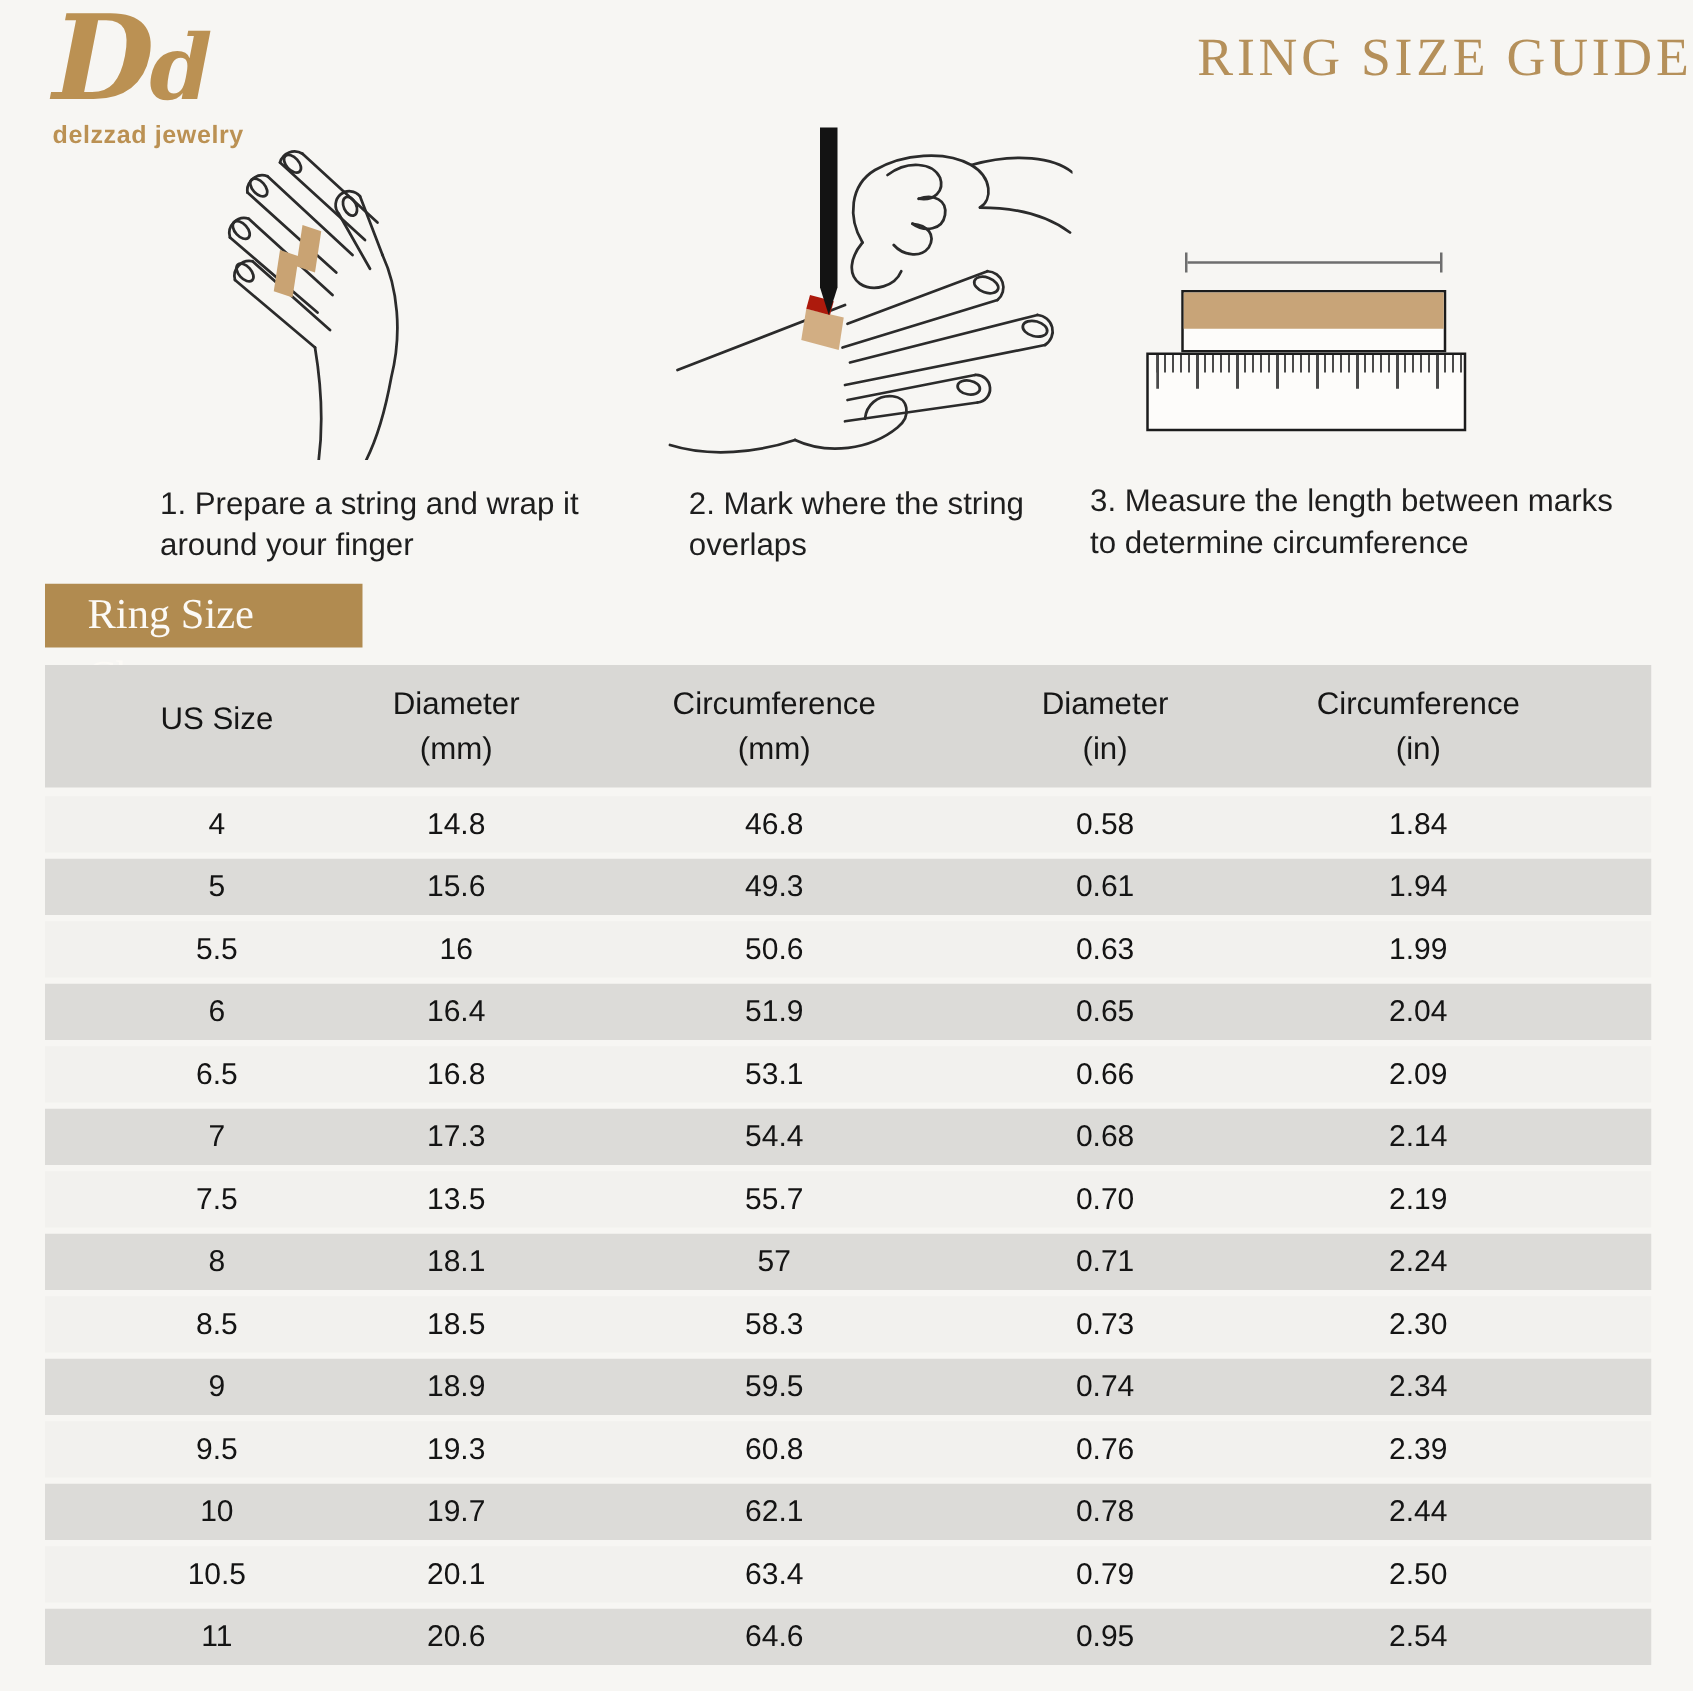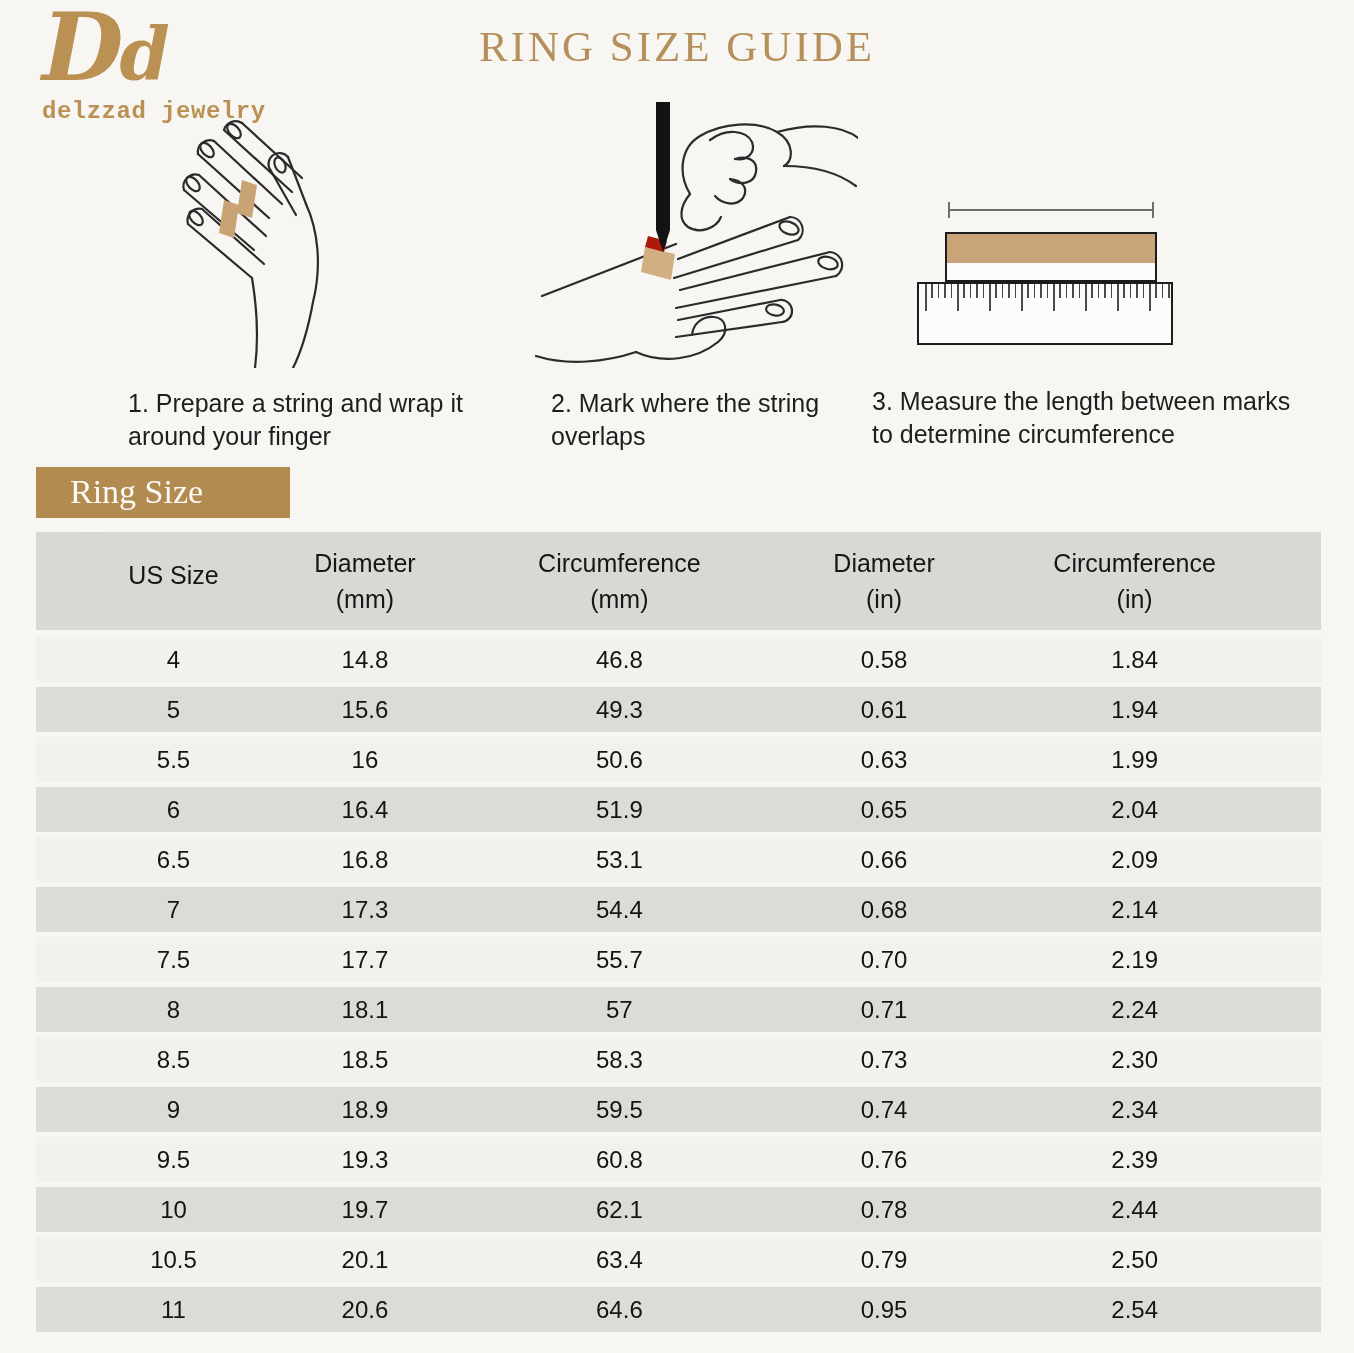--- a/index.html
+++ b/index.html
@@ -5,25 +5,25 @@
   * { margin:0; padding:0; box-sizing:border-box; }
   html,body { background:#f7f6f3; }
   body { font-family:"Liberation Sans", sans-serif; }
   .page { position:relative; width:1354px; height:1353px; background:#f7f6f3; overflow:hidden; }
 
   
   .logo { position:absolute; left:42px; top:4px; color:#bb9153; }
   .monogram { font-family:"DejaVu Serif", serif; font-style:italic; font-weight:bold;
               font-size:72px; line-height:86px; letter-spacing:-4px; }
   .monogram::first-letter { font-size:94px; }
-  .brandname { font-family:Liberation Mono, monospace; font-weight:bold; font-size:24px;
+  .brandname { font-family:Liberation Sans, sans-serif; font-weight:bold; font-size:20px;
                margin-top:0; letter-spacing:0.5px; }
 
   
-  .title { position:absolute; top:22px; left:0; width:100%; text-align:center;
+  .title { position:absolute; top:22px; left:0; width:100%; text-align:right;
            font-family:"Liberation Serif", serif; font-weight:normal;
            font-size:43px; letter-spacing:3px; color:#b5905a; }
 
   
   .illu { position:absolute; }
   .illu1 { left:172px; top:118px; width:170px; height:250px; }
   .illu2 { left:528px; top:98px;  width:330px; height:272px; }
   .illu3 { left:908px; top:190px; width:272px; height:162px; }
 
   
@@ -216,21 +216,21 @@
         </div>
         <div class="trow dark">
           <div class="tcell">7</div>
           <div class="tcell">17.3</div>
           <div class="tcell">54.4</div>
           <div class="tcell">0.68</div>
           <div class="tcell">2.14</div>
         </div>
         <div class="trow light">
           <div class="tcell">7.5</div>
-          <div class="tcell">17.7</div>
+          <div class="tcell">13.5</div>
           <div class="tcell">55.7</div>
           <div class="tcell">0.70</div>
           <div class="tcell">2.19</div>
         </div>
         <div class="trow dark">
           <div class="tcell">8</div>
           <div class="tcell">18.1</div>
           <div class="tcell">57</div>
           <div class="tcell">0.71</div>
           <div class="tcell">2.24</div>

